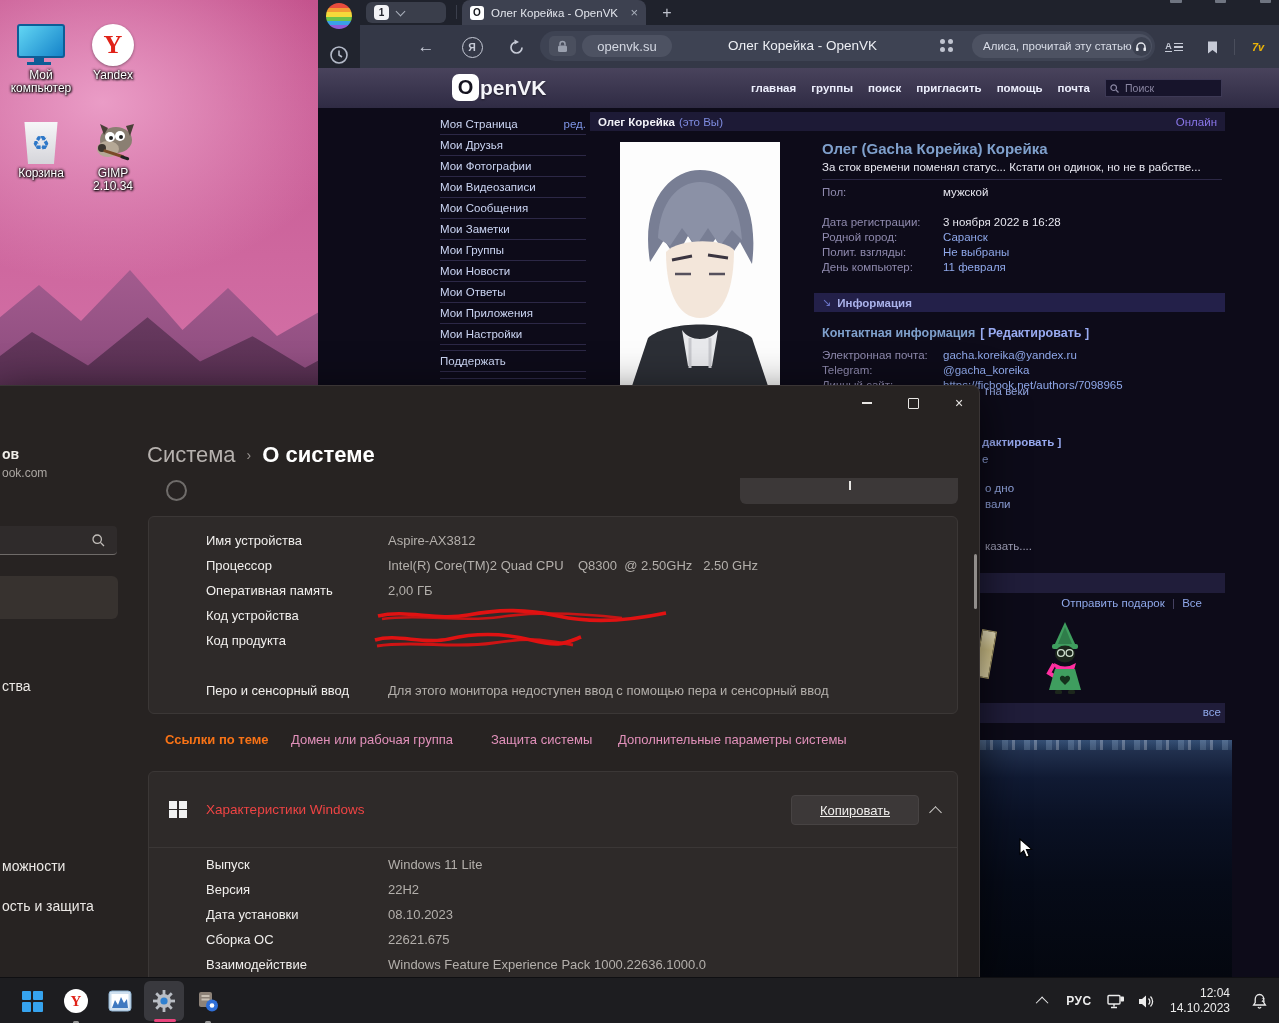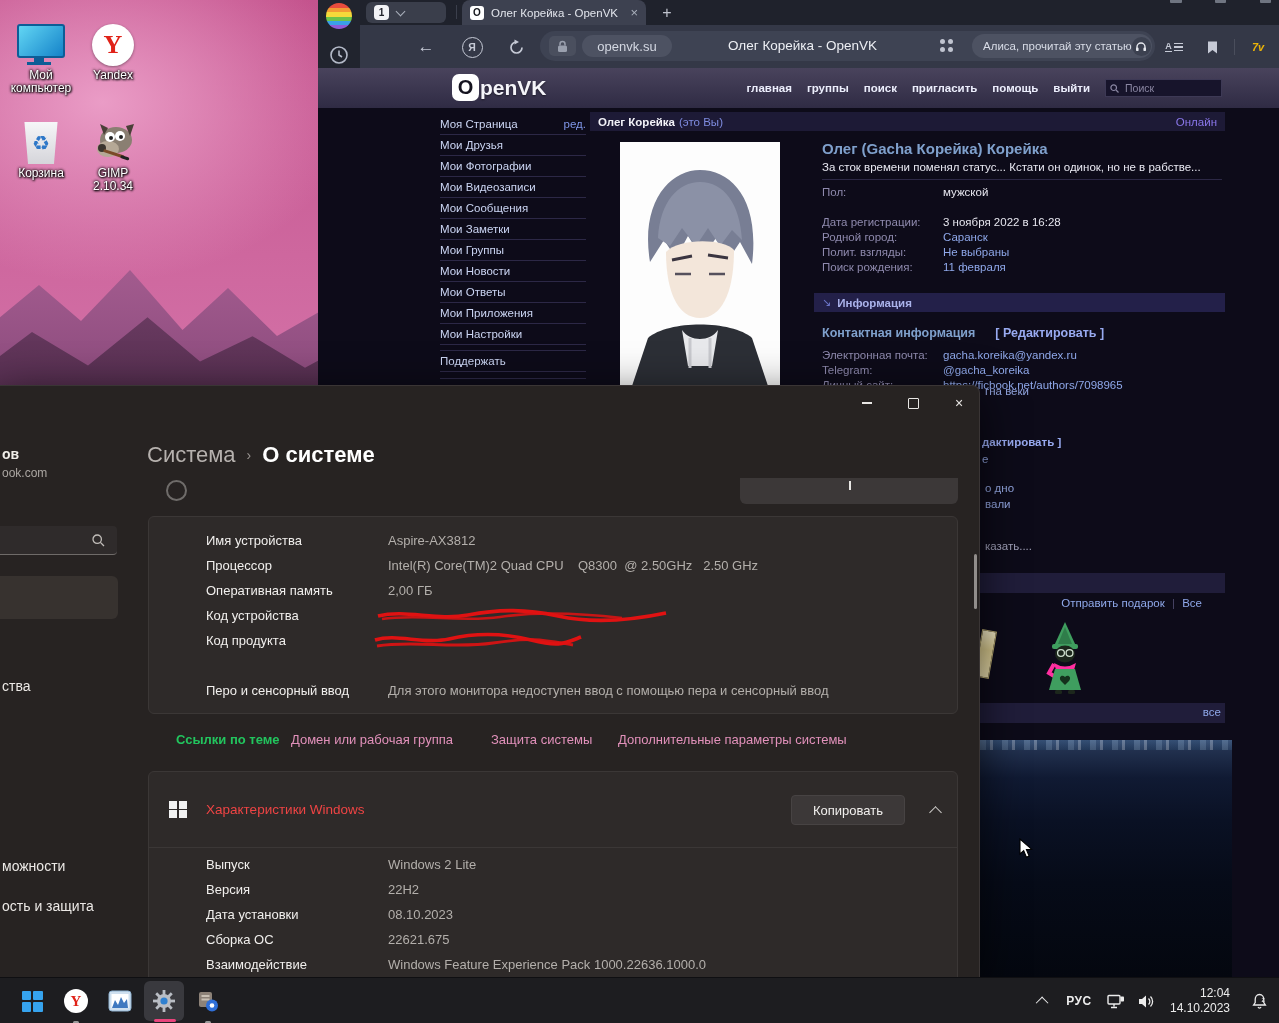--- a/index.html
+++ b/index.html
@@ -117,21 +117,21 @@
   .pdiv{position:absolute;left:504px;top:111px;width:400px;height:1px;background:#2c2845;}
   .frow{position:absolute;left:504px;width:403px;height:14px;font-size:11.5px;line-height:14px;}
   .fl{position:absolute;left:0;color:#8f8aae;}
   .fv{position:absolute;left:121px;color:#e6e6ee;}
   .fv.link{color:#8fa8ea;}
   .infobar{position:absolute;left:496px;top:225px;width:411px;height:19px;background:#232049;
     display:flex;align-items:center;gap:6px;padding:0 8px;box-sizing:border-box;}
   .infobar .arr{color:#6b74c8;font-size:11px;}
   .infobar b{font-size:11.5px;color:#aab2ea;}
   .cheading{position:absolute;left:504px;top:258px;font-size:12.5px;font-weight:bold;color:#7fa0cc;}
-  .cheading .edit{color:#98aaf0;margin-left:20px;}
+  .cheading .edit{color:#98aaf0;margin-left:5px;}
   .crow{position:absolute;left:504px;width:403px;height:14px;font-size:11.5px;line-height:14px;}
 
   .rfrag{position:absolute;font-size:11.5px;color:#93a6e0;white-space:nowrap;}
   .rfrag.bold{font-weight:bold;color:#98aaf0;}
   .rfrag.gray{color:#a0a0b8;}
   .rbar{position:absolute;left:350px;width:557px;height:20px;background:#201d3a;}
   .sendrow{position:absolute;left:350px;top:529px;width:534px;text-align:right;font-size:11.5px;color:#8fa8ea;}
   .giftsliver{position:absolute;left:660px;top:562px;width:13px;height:46px;transform:rotate(10deg);
     background:linear-gradient(180deg,#efe6c2,#d8c98e 40%,#e8dcae);border:1px solid #b7a86f;}
   .ralsei{position:absolute;left:722px;top:552px;}
@@ -155,28 +155,28 @@
   .cutcircle{position:absolute;left:166px;top:94px;width:17px;height:17px;border:2px solid #8f8b89;border-radius:50%;opacity:.7;}
   .cutbtn{position:absolute;left:740px;top:92px;width:218px;height:26px;background:#3c3838;border-radius:0 0 6px 6px;}
   .cutbtn i{position:absolute;left:50%;top:3px;width:2px;height:9px;background:#e8e6e4;}
   .scard{position:absolute;left:148px;width:810px;background:#2e2a29;border:1px solid #3b3736;border-radius:6px;box-sizing:border-box;}
   .card1{top:130px;height:198px;}
   .card2{top:385px;height:245px;border-radius:6px 6px 0 0;}
   .srow{position:absolute;left:0;right:0;height:25px;text-align:right;}
   .sl{position:absolute;left:57px;top:50%;transform:translateY(-50%);font-size:13px;color:#f1efed;white-space:nowrap;}
   .sv{position:absolute;left:239px;top:50%;transform:translateY(-50%);font-size:13px;color:#b3afab;white-space:pre;}
   .scribble{position:absolute;top:4px;}
-  .linkstitle{position:absolute;left:176px;top:346px;font-size:13px;font-weight:bold;color:#22c55e;}
+  .linkstitle{position:absolute;left:165px;top:346px;font-size:13px;font-weight:bold;color:#f97316;}
   .plink{position:absolute;top:346px;font-size:13px;color:#e291bb;}
   .c2head{position:absolute;left:0;top:0;right:0;height:75px;}
   .winlogo{position:absolute;left:20px;top:29px;width:17px;height:17px;display:grid;grid-template-columns:8px 8px;gap:1.5px;}
   .winlogo i{background:#f2f2f2;}
   .c2title{position:absolute;left:57px;top:30px;font-size:13.5px;color:#ef4444;}
-  .copybtn{position:absolute;left:642px;top:23px;width:114px;height:30px;background:#3c3838;border:1px solid #474343;
-    border-radius:4px;color:#f1efed;font-size:13px;display:flex;align-items:center;justify-content:center;box-sizing:border-box;}
+  .copybtn{position:absolute;left:642px;top:23px;width:128px;height:30px;background:#3c3838;border:1px solid #474343;
+    border-radius:4px;color:#f1efed;font-size:13px;display:flex;align-items:center;justify-content:center;box-sizing:border-box;text-decoration:underline;}
   .chev-u{position:absolute;left:782px;top:36px;width:8px;height:8px;border-left:1.6px solid #d0cecb;border-top:1.6px solid #d0cecb;transform:rotate(45deg);}
   .c2div{position:absolute;left:0;right:0;top:75px;height:1px;background:#3b3736;}
   .sscroll{position:absolute;left:974px;top:168px;width:3px;height:55px;background:#918d8b;border-radius:2px;}
   .snav-name{position:absolute;left:2px;top:60px;font-size:14px;font-weight:bold;color:#f0eee9;}
   .snav-mail{position:absolute;left:2px;top:80px;font-size:12px;color:#aba6a2;}
   .snav-search{position:absolute;left:-20px;top:140px;width:137px;height:28px;background:#2f2b2b;border-radius:4px;
     border-bottom:1.5px solid #6f6b69;}
   .snav-sel{position:absolute;left:-20px;top:190px;width:138px;height:43px;background:#37322f;border-radius:6px;}
   .snav-item{position:absolute;left:2px;font-size:14px;color:#ece9e6;}
 
@@ -362,21 +362,21 @@
         <div class="ovk-logo">
           <div class="logosq">O</div>
           <div class="logorest">penVK</div>
         </div>
         <div class="ovk-nav">
           <span>главная</span>
           <span>группы</span>
           <span>поиск</span>
           <span>пригласить</span>
           <span>помощь</span>
-          <span>выйти</span>
+          <span>почта</span>
         </div>
         <div class="ovk-search">
           <svg width="9" height="9" viewBox="0 0 9 9">
               <circle cx="3.7" cy="3.7" r="2.8" fill="none" stroke="#8a86a2" stroke-width="1.2"></circle>
               <path d="M6 6 L8.5 8.5" stroke="#8a86a2" stroke-width="1.2"></path>
             </svg>
           <input placeholder="Поиск" style="">
         </div>
       </div>
 
@@ -455,21 +455,21 @@
         </div>
       <div class="frow" style="top:162px;">
           <span class="fl">Родной город:</span>
           <span class="fv link">Саранск</span>
         </div>
       <div class="frow" style="top:177px;">
           <span class="fl">Полит. взгляды:</span>
           <span class="fv link">Не выбраны</span>
         </div>
       <div class="frow" style="top:192px;">
-          <span class="fl">Поиск рождения:</span>
+          <span class="fl">День компьютер:</span>
           <span class="fv link">11 февраля</span>
         </div>
 
       <div class="infobar">
         <span class="arr">↘</span>
         <b>Информация</b>
       </div>
 
       <div class="cheading">
         <span>Контактная информация</span><span class="edit">[ Редактировать ]</span>
@@ -602,21 +602,21 @@
             <i></i>
             <i></i>
           </div>
         <div class="c2title">Характеристики Windows</div>
         <div class="copybtn">Копировать</div>
         <div class="chev-u"></div>
       </div>
       <div class="c2div"></div>
       <div class="srow" style="top:79px;">
           <span class="sl">Выпуск</span>
-          <span class="sv">Windows 2 Lite</span>
+          <span class="sv">Windows 11 Lite</span>
         </div>
       <div class="srow" style="top:104px;">
           <span class="sl">Версия</span>
           <span class="sv">22H2</span>
         </div>
       <div class="srow" style="top:129px;">
           <span class="sl">Дата установки</span>
           <span class="sv">08.10.2023</span>
         </div>
       <div class="srow" style="top:154px;">

